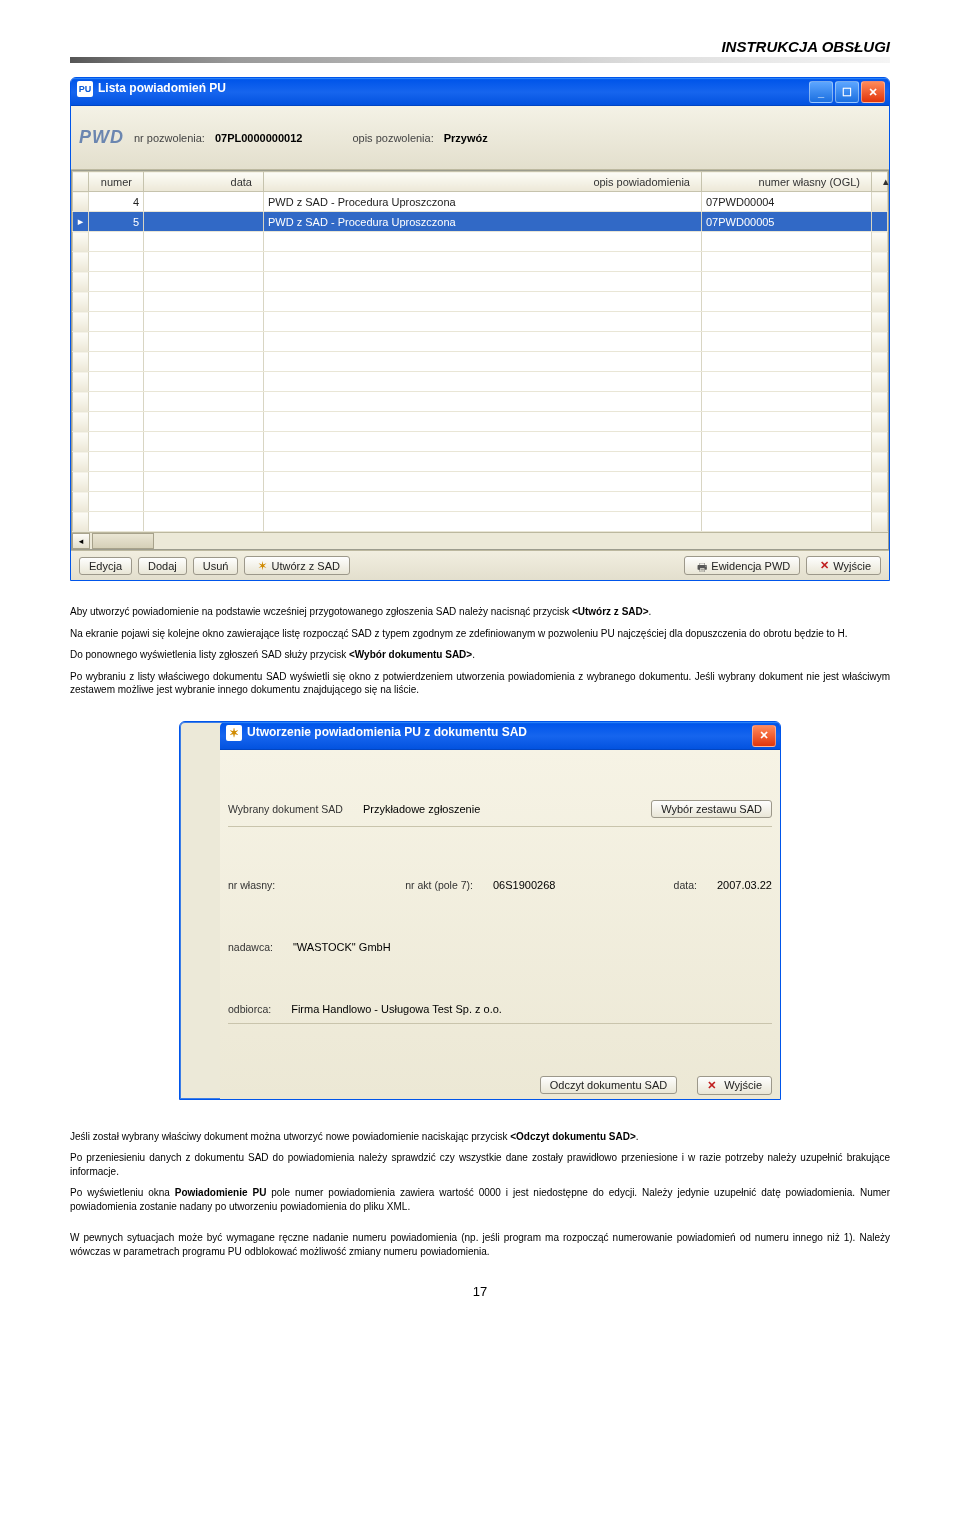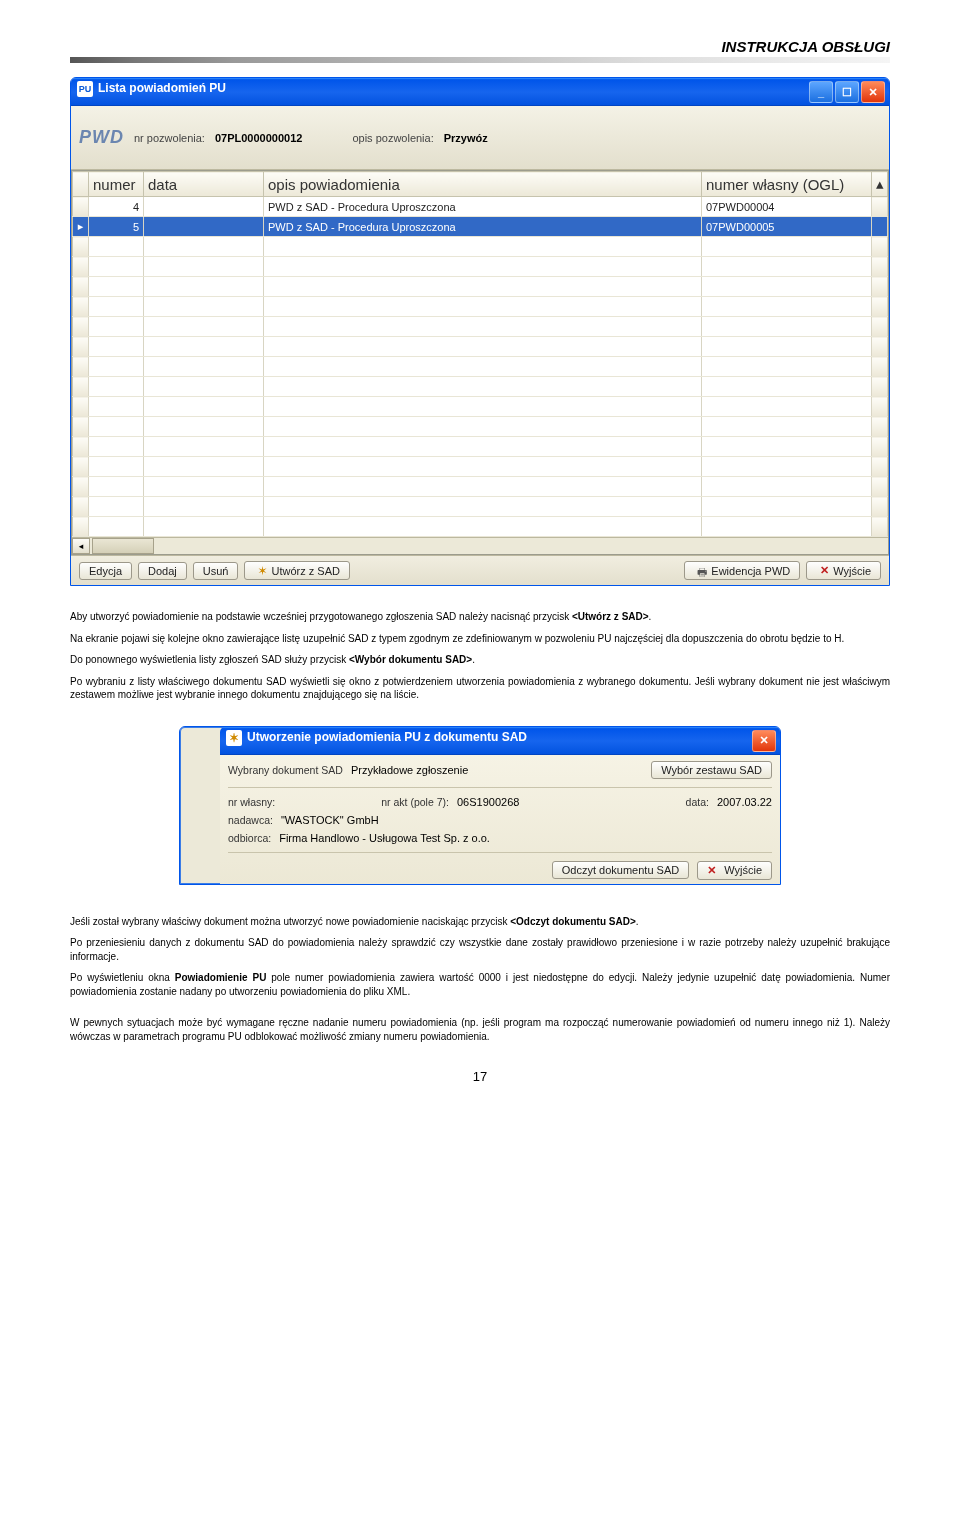--- a/index.html
+++ b/index.html
@@ -105,23 +105,23 @@
   .grid {
     width:100%;
     border-collapse: collapse;
     table-layout: fixed;
   }
   .grid th {
     background: linear-gradient(#fdfcf7,#ece8d7);
     border: 1px solid #c6c3ad;
     font-weight: normal;
     color:#333;
-    font-size:15px;
-    padding:3px 4px;
-    text-align:left;
+    font-size:11px;
+    padding:3px 11px;
+    text-align:right;
   }
   .grid td {
     border-right:1px solid #d8d5c3;
     border-bottom:1px solid #e9e6d6;
     padding:2px 4px;
     height:15px;
     font-size:11px;
     color:#222;
     overflow:hidden;
     white-space:nowrap;
@@ -182,21 +182,21 @@
   .body-text p { margin: 8px 0; }
   .bold { font-weight: bold; }
 
   
   .dlg2 { width: 560px; margin: 24px auto 30px auto; padding-left: 40px; }
   .dlg2 .content {
     background: linear-gradient(#f6f3e5,#ece8d5);
     padding: 6px 8px 4px 8px;
     display:flex; flex-direction:column; gap:6px;
   }
-  .dlg2 .row { display:flex; align-items:center; gap:8px; font-size:11px; }
+  .dlg2 .row { display:flex; align-items:center; gap:20px; font-size:11px;margin-top:44px; }
   .dlg2 .row .small-lbl { font-size:10.5px; color:#333; }
   .dlg2 .row .bval { font-weight:normal; }
   .dlg2 .row .push { margin-left:auto; }
   .sep { height:1px; background:#c9c4ac; margin:2px 0; }
   .pagenum { text-align:center; font-size:13px; margin-top:26px; }
   .col-num { width:55px; text-align:right; }
   .col-data { width:120px; }
   .col-opis { }
   .col-wl { width:170px; }
 </style>
@@ -405,21 +405,21 @@
           <span class="ico xred"></span>
           <span>Wyjście</span>
         </span>
     </div>
   </div>
 
   <div class="body-text">
     <p>
       <span>Aby utworzyć powiadomienie na podstawie wcześniej przygotowanego zgłoszenia SAD należy nacisnąć przycisk </span><span class="bold">&lt;Utwórz z SAD&gt;</span><span>.</span>
     </p>
-    <p>Na ekranie pojawi się kolejne okno zawierające listę uzupełnić SAD z typem zgodnym ze zdefiniowanym w pozwoleniu PU najczęściej dla dopuszczenia do obrotu będzie to H.</p>
+    <p>Na ekranie pojawi się kolejne okno zawierające listę rozpocząć SAD z typem zgodnym ze zdefiniowanym w pozwoleniu PU najczęściej dla dopuszczenia do obrotu będzie to H.</p>
     <p>
       <span>Do ponownego wyświetlenia listy zgłoszeń SAD służy przycisk </span><span class="bold">&lt;Wybór dokumentu SAD&gt;</span><span>.</span>
     </p>
     <p>Po wybraniu z listy właściwego dokumentu SAD wyświetli się okno z potwierdzeniem utworzenia powiadomienia z wybranego dokumentu. Jeśli wybrany dokument nie jest właściwym zestawem możliwe jest wybranie innego dokumentu znajdującego się na liście.</p>
   </div>
 
   <div class="xp-window dlg2">
     <div class="xp-titlebar">
       <span class="xp-title-icon star"></span>
       <span>Utworzenie powiadomienia PU z dokumentu SAD</span>

